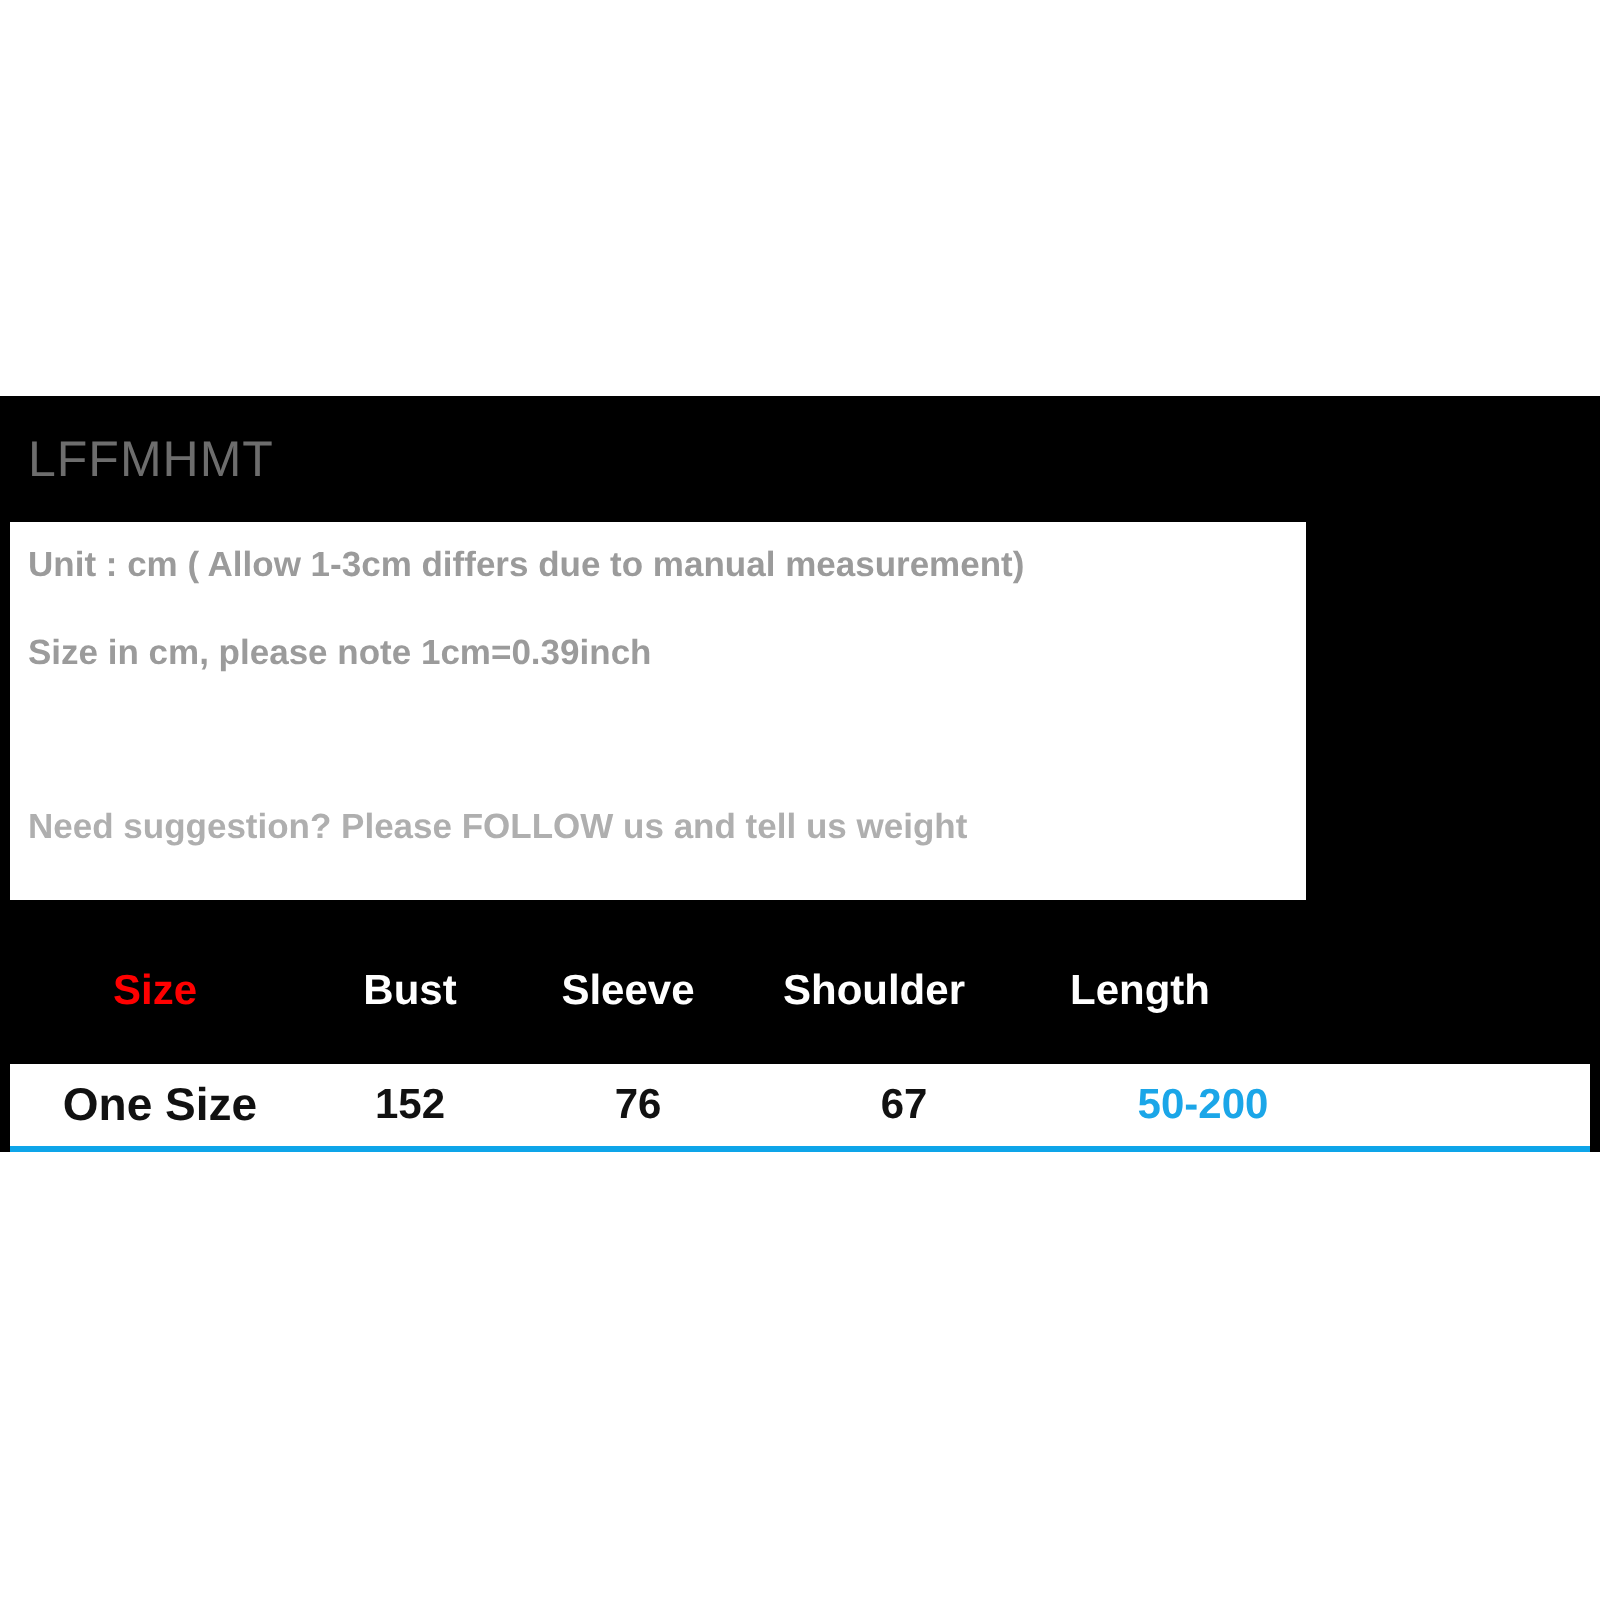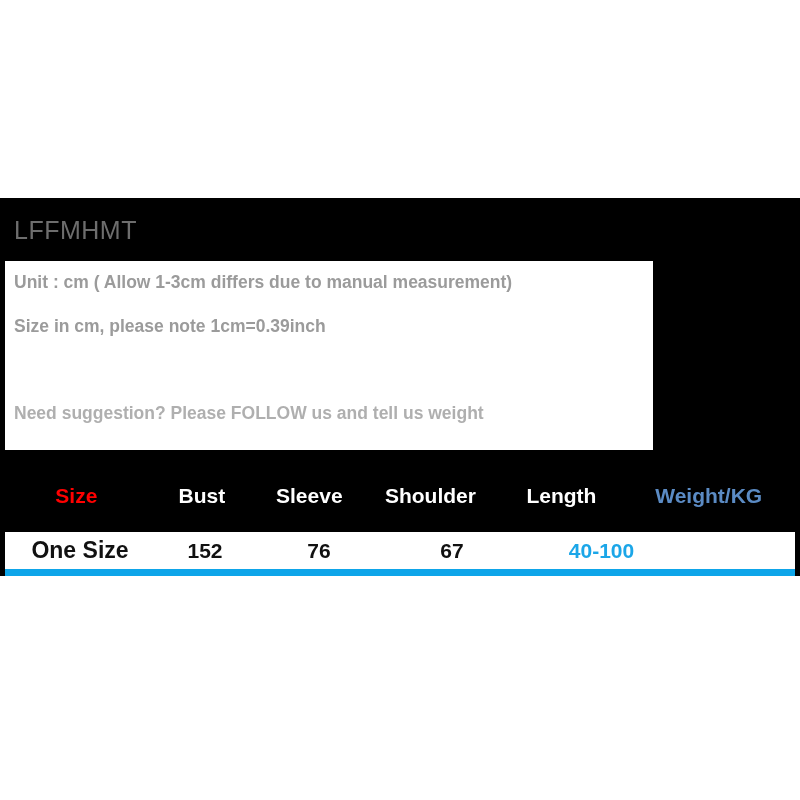--- a/index.html
+++ b/index.html
@@ -111,21 +111,21 @@
   .head-weight { color: #5b8bc4 !important; }
 
   
   .table-row {
     position: absolute;
     left: 5px;
     top: 334px;
     width: 790px;
     height: 44px;
     background: #ffffff;
-    border-bottom: 7px solid #0ea5e9;
+    border-bottom: 3px solid #0ea5e9;
     box-sizing: border-box;
     display: flex;
     align-items: center;
   }
   .table-row .cell {
     font-size: 21px;
     font-weight: bold;
     color: #111111;
     text-align: center;
     white-space: nowrap;
@@ -150,25 +150,24 @@
       <div class="info-spacer"></div>
       <div class="info-line light">Need suggestion? Please FOLLOW us and tell us weight</div>
     </div>
 
     <div class="table-head">
       <div class="cell c-size head-size">Size</div>
       <div class="cell c-bust">Bust</div>
       <div class="cell c-sleeve">Sleeve</div>
       <div class="cell c-shoulder">Shoulder</div>
       <div class="cell c-length">Length</div>
-      <div class="cell c-weight head-weight">Weight/KG</div>
     </div>
 
     <div class="table-row">
       <div class="cell c-size">One Size</div>
       <div class="cell c-bust">152</div>
       <div class="cell c-shoulder">76</div>
       <div class="cell c-length">67</div>
-      <div class="cell c-weight val-weight">40-100</div>
+      <div class="cell c-weight val-weight">50-200</div>
     </div>
 
   </div>
 </div>
 
 </body></html>

